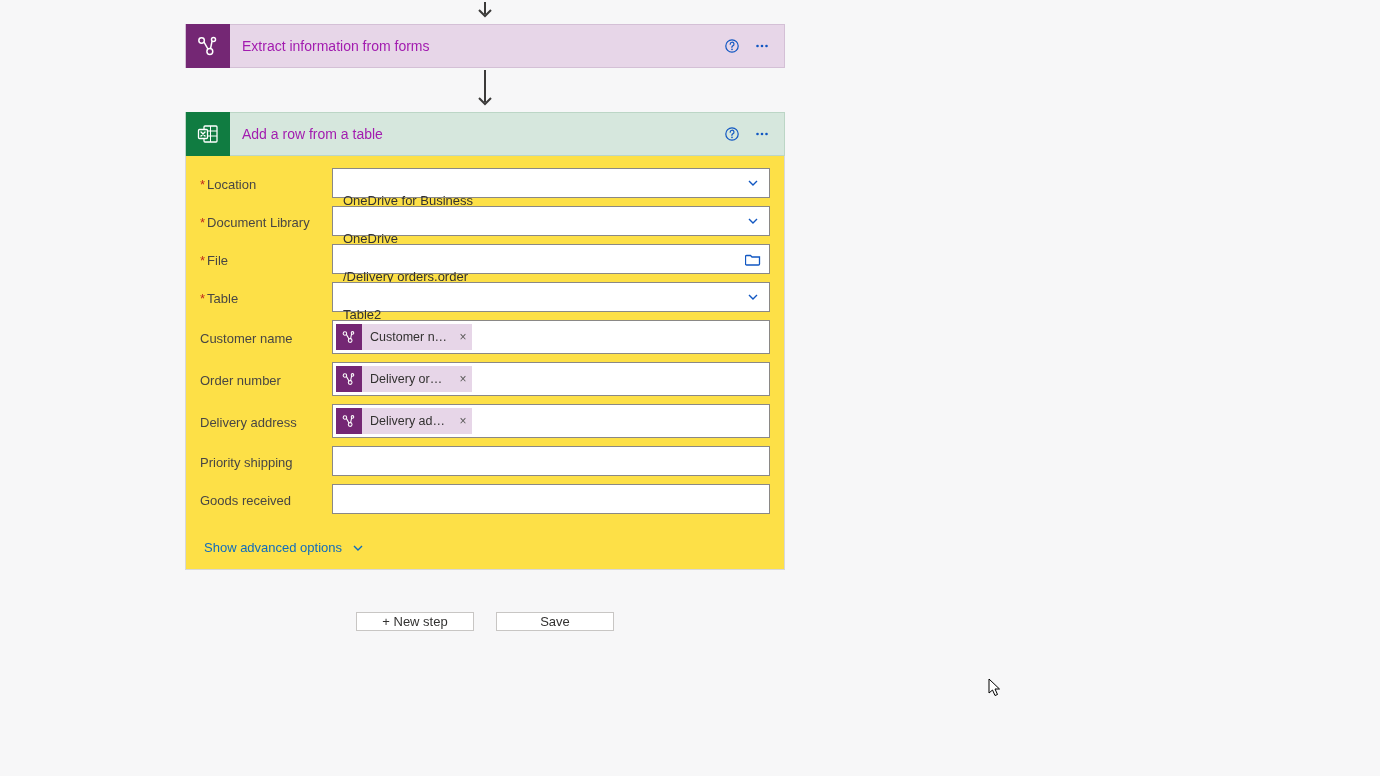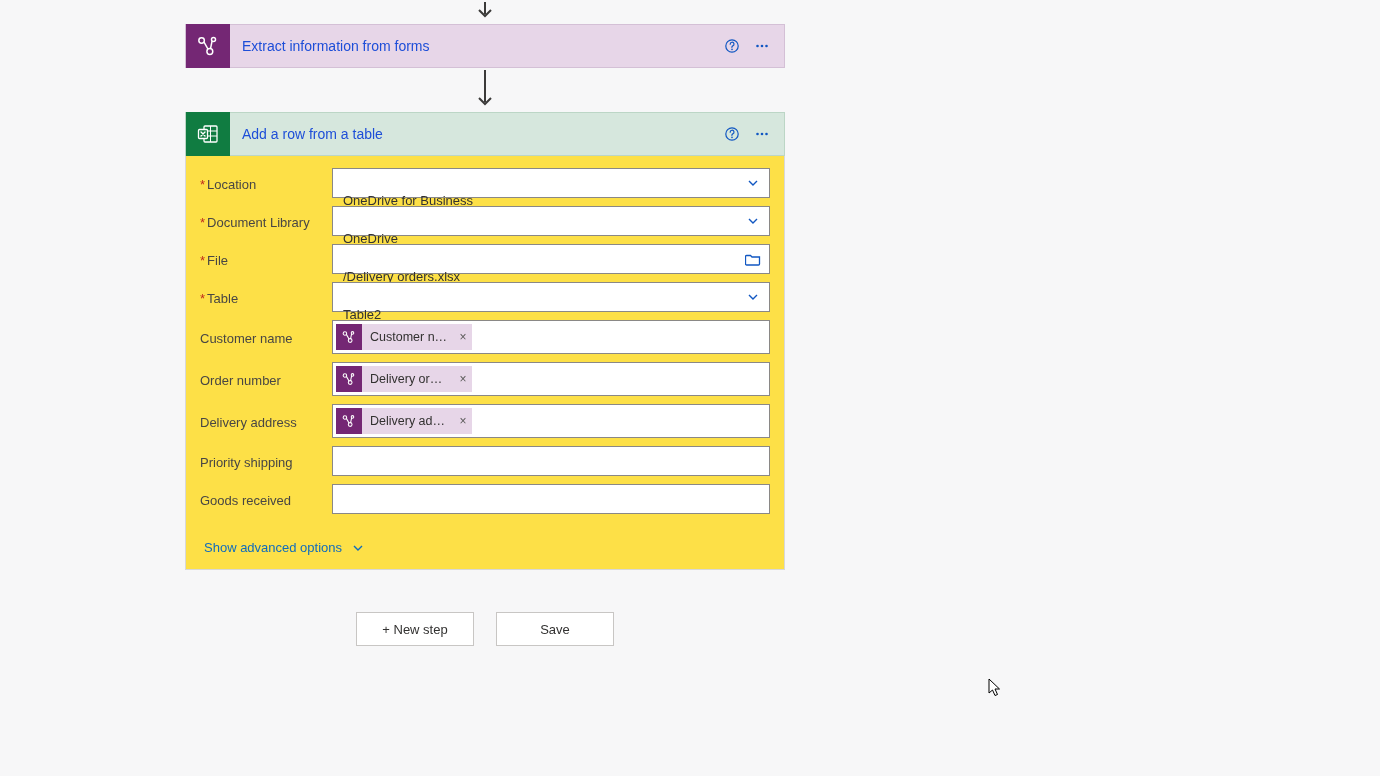--- a/index.html
+++ b/index.html
@@ -52,21 +52,21 @@
     display: flex;
     align-items: center;
     justify-content: center;
   }
   .card-icon.ai  { background: #742774; }
   .card-icon.excel { background: #107C41; }
   .card-title {
     flex: 1;
     padding-left: 12px;
     font-size: 14px;
-    color: #1d4ed8;
+    color: #a21caf;
   }
   .hdr-btn {
     width: 28px;
     height: 28px;
     display: flex;
     align-items: center;
     justify-content: center;
     cursor: pointer;
     color: #1157c2;
     margin-left: 2px;
@@ -171,21 +171,21 @@
   .show-advanced svg { margin-left: 10px; }
 
   .footer-buttons {
     display: flex;
     justify-content: center;
     gap: 22px;
     margin-top: 42px;
   }
   .flow-btn {
     min-width: 118px;
-    height: 34px;
+    height: 19px;
     padding: 0 18px;
     border: 1px solid #c8c6c4;
     background: #fff;
     color: #323130;
     font-size: 13px;
     display: flex;
     align-items: center;
     justify-content: center;
     cursor: pointer;
   }
@@ -297,21 +297,21 @@
                 <polyline points="3,5 7,9 11,5" fill="none" stroke="currentColor" stroke-width="1.4"></polyline>
               </svg>
           </span>
         </div>
       </div>
 
       
       <div class="param-row">
         <div class="param-label"><span class="req">*</span><span>File</span></div>
         <div class="param-field">
-          <span class="val">/Delivery orders.xlsx</span>
+          <span class="val">/Delivery orders.order</span>
           <span class="folder-btn">
             <svg width="16" height="14" viewBox="0 0 16 14">
                 <path d="M1.5 3.5h4l1.5 1.5h7.5v7a1 1 0 0 1-1 1h-12a1 1 0 0 1-1-1V4.5a1 1 0 0 1 1-1z" fill="none" stroke="currentColor" stroke-width="1.3"></path>
               </svg>
           </span>
         </div>
       </div>
 
       
       <div class="param-row">

